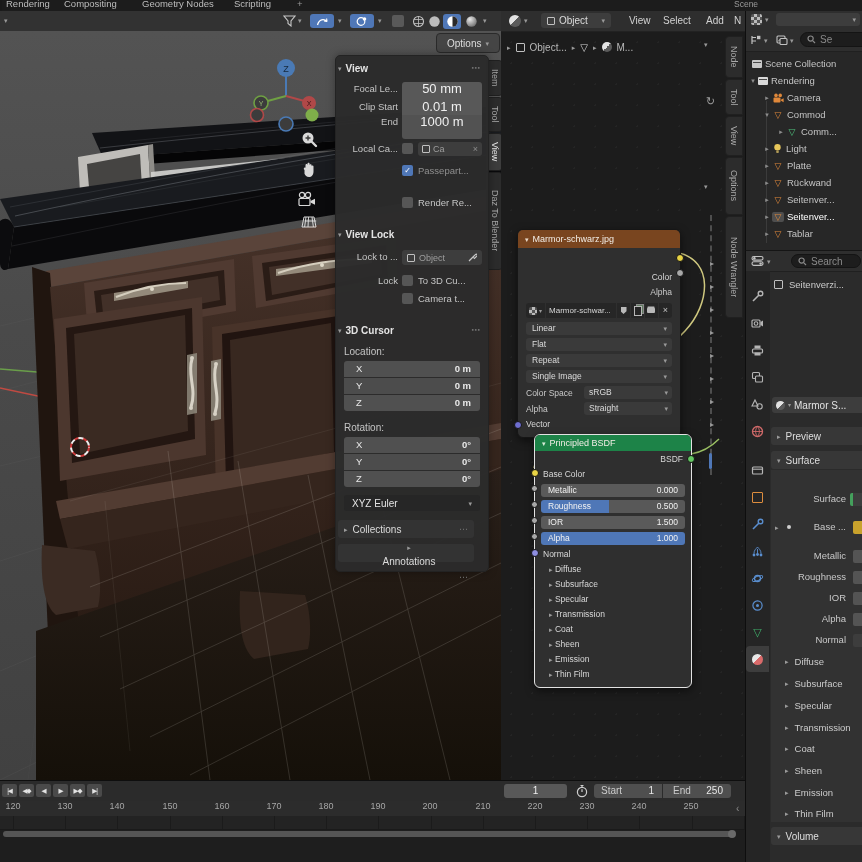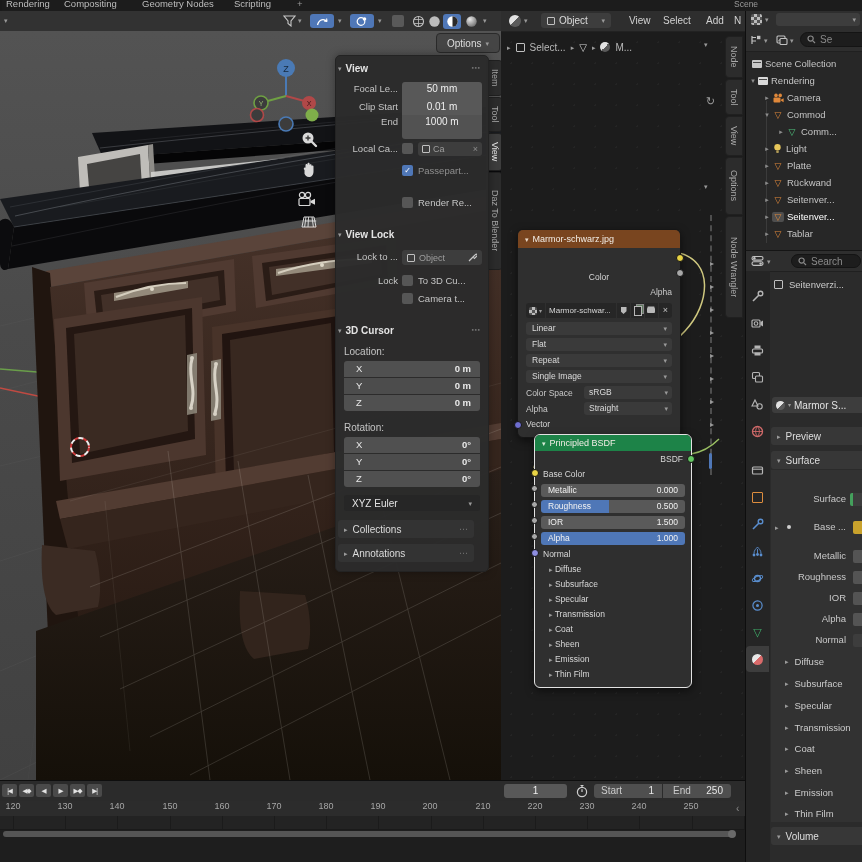--- a/index.html
+++ b/index.html
@@ -13,21 +13,21 @@
   .hdrbar{background:#303030;}
   
   .vph-pill{background:#4f77b7;border-radius:3px;display:flex;align-items:center;justify-content:center;}
   .opt-btn{background:#454545;border:1px solid #2a2a2a;border-radius:4px;color:#ddd;
            display:flex;align-items:center;justify-content:center;gap:4px;font-size:10px;}
   
   .npanel{background:rgba(43,43,43,.97);border:1px solid #232323;border-radius:5px;box-shadow:0 0 8px rgba(0,0,0,.35);}
   .np-label{position:absolute;left:0;width:62px;text-align:right;color:#c5c5c5;font-size:9.5px;line-height:14px;
             white-space:nowrap;overflow:hidden;}
   .np-field{position:absolute;left:66px;width:80px;height:24px;background:#585858;border-radius:3px;
-            color:#efefef;text-align:center;line-height:14px;font-size:10px;}
+            color:#efefef;text-align:center;line-height:14px;font-size:13px;}
   .np-hdr{position:absolute;left:2px;right:2px;height:16px;color:#e4e4e4;font-size:10px;display:flex;
           align-items:center;gap:4px;font-weight:bold;}
   .np-sub{position:absolute;left:2px;right:14px;height:18px;background:#333333;border-radius:3px;color:#dcdcdc;
           display:flex;align-items:center;gap:5px;padding-left:6px;box-sizing:border-box;}
   .grip{margin-left:auto;color:#6f6f6f;font-size:9px;padding-right:5px;letter-spacing:1px;}
   .axisrow{position:absolute;left:8px;width:136px;height:16px;background:#505050;color:#e9e9e9;font-size:9.5px;}
   .axisrow .ax{position:absolute;left:12px;line-height:16px;}
   .axisrow .av{position:absolute;right:9px;line-height:16px;font-weight:bold;}
   .cb{position:absolute;width:11px;height:11px;background:#565656;border-radius:2px;}
   .cb.on{background:#4f77b7;color:#fff;font-size:8px;text-align:center;line-height:11px;}
@@ -405,21 +405,21 @@
       <div class="abs" style="left:8px;top:439px;width:136px;height:16px;background:#262626;border-radius:3px;display:flex;align-items:center;padding:0 8px;box-sizing:border-box;color:#e4e4e4;">
         <span>XYZ Euler</span>
         <span class="caret" style="margin-left:auto;">▾</span>
       </div>
 
       <div class="np-sub" style="top:464px;">
         <span class="caret">▸</span>
         <span>Collections</span>
         <span class="grip">⋯</span>
       </div>
-      <div class="np-sub" style="top:488px;">
+      <div class="np-sub" style="top:488px;flex-direction:column;">
         <span class="caret">▸</span>
         <span>Annotations</span>
         <span class="grip">⋯</span>
       </div>
     </div>
 
     <div class="vtab right-round" style="left:486px;top:49px;width:15px;height:34px;">Item</div>
     <div class="vtab right-round" style="left:486px;top:86px;width:15px;height:33px;">Tool</div>
     <div class="vtab right-round active" style="left:486px;top:122px;width:15px;height:36px;">View</div>
     <div class="vtab right-round" style="left:486px;top:161px;width:15px;height:96px;">Daz To Blender</div>
@@ -438,39 +438,39 @@
       </div>
       <span class="abs" style="left:128px;top:4px;color:#d2d2d2;">View</span>
       <span class="abs" style="left:162px;top:4px;color:#d2d2d2;">Select</span>
       <span class="abs" style="left:205px;top:4px;color:#d2d2d2;">Add</span>
       <span class="abs" style="left:233px;top:4px;color:#d2d2d2;">N</span>
     </div>
 
     <div class="abs" style="left:6px;top:28px;height:16px;display:flex;align-items:center;gap:5px;color:#b8b8b8;">
       <span class="caret">▸</span>
       <span class="sq-ico"></span>
-      <span>Select...</span>
+      <span>Object...</span>
       <span class="caret">▸</span>
       <span style="color:#d8d8d8;font-size:10px;">▽</span>
       <span class="caret">▸</span>
       <span class="matball"></span>
       <span>M...</span>
     </div>
 
     <svg class="abs" style="left:0;top:0;z-index:1;" width="244" height="769" viewBox="0 0 244 769">
       <path d="M178,242 C212,250 210,292 184,320 C152,355 42,412 33,457" fill="none" stroke="#cfc87f" stroke-width="1.5"></path>
       <path d="M190,443 C202,441 210,436 218,428" fill="none" stroke="#9abf63" stroke-width="1.5"></path>
     </svg>
 
     <div class="node" style="left:16px;top:218px;width:162px;border:1px solid #161616;z-index:2;">
       <div class="node-hdr" style="background:#79451f;align-items:center;">
         <span class="caret" style="color:#e8d8c8;">▾</span>
         <span>Marmor-schwarz.jpg</span>
       </div>
-      <div class="nrow" style="text-align:center;margin-top:23px;"><span>Color</span></div>
+      <div class="nrow" style="text-align:right;margin-top:23px;"><span>Color</span></div>
       <div class="nrow" style="text-align:right;color:#c9c9c9;"><span>Alpha</span></div>
       <div class="abs sock" style="right:-4px;top:24px;background:#e8d345;"></div>
       <div class="abs sock" style="right:-4px;top:39px;background:#a8a8a8;"></div>
 
       <div style="display:flex;gap:1px;margin:4px 8px;height:15px;">
         <span style="background:#262626;border-radius:3px 0 0 3px;display:flex;align-items:center;padding:0 3px;gap:2px;">
           <span class="checker" style="width:8px;height:8px;"></span>
           <span class="caret" style="font-size:6px;">▾</span>
         </span>
         <span style="background:#262626;flex:1;font-size:8px;color:#d8d8d8;line-height:15px;padding:0 3px;white-space:nowrap;overflow:hidden;">Marmor-schwar...</span>

